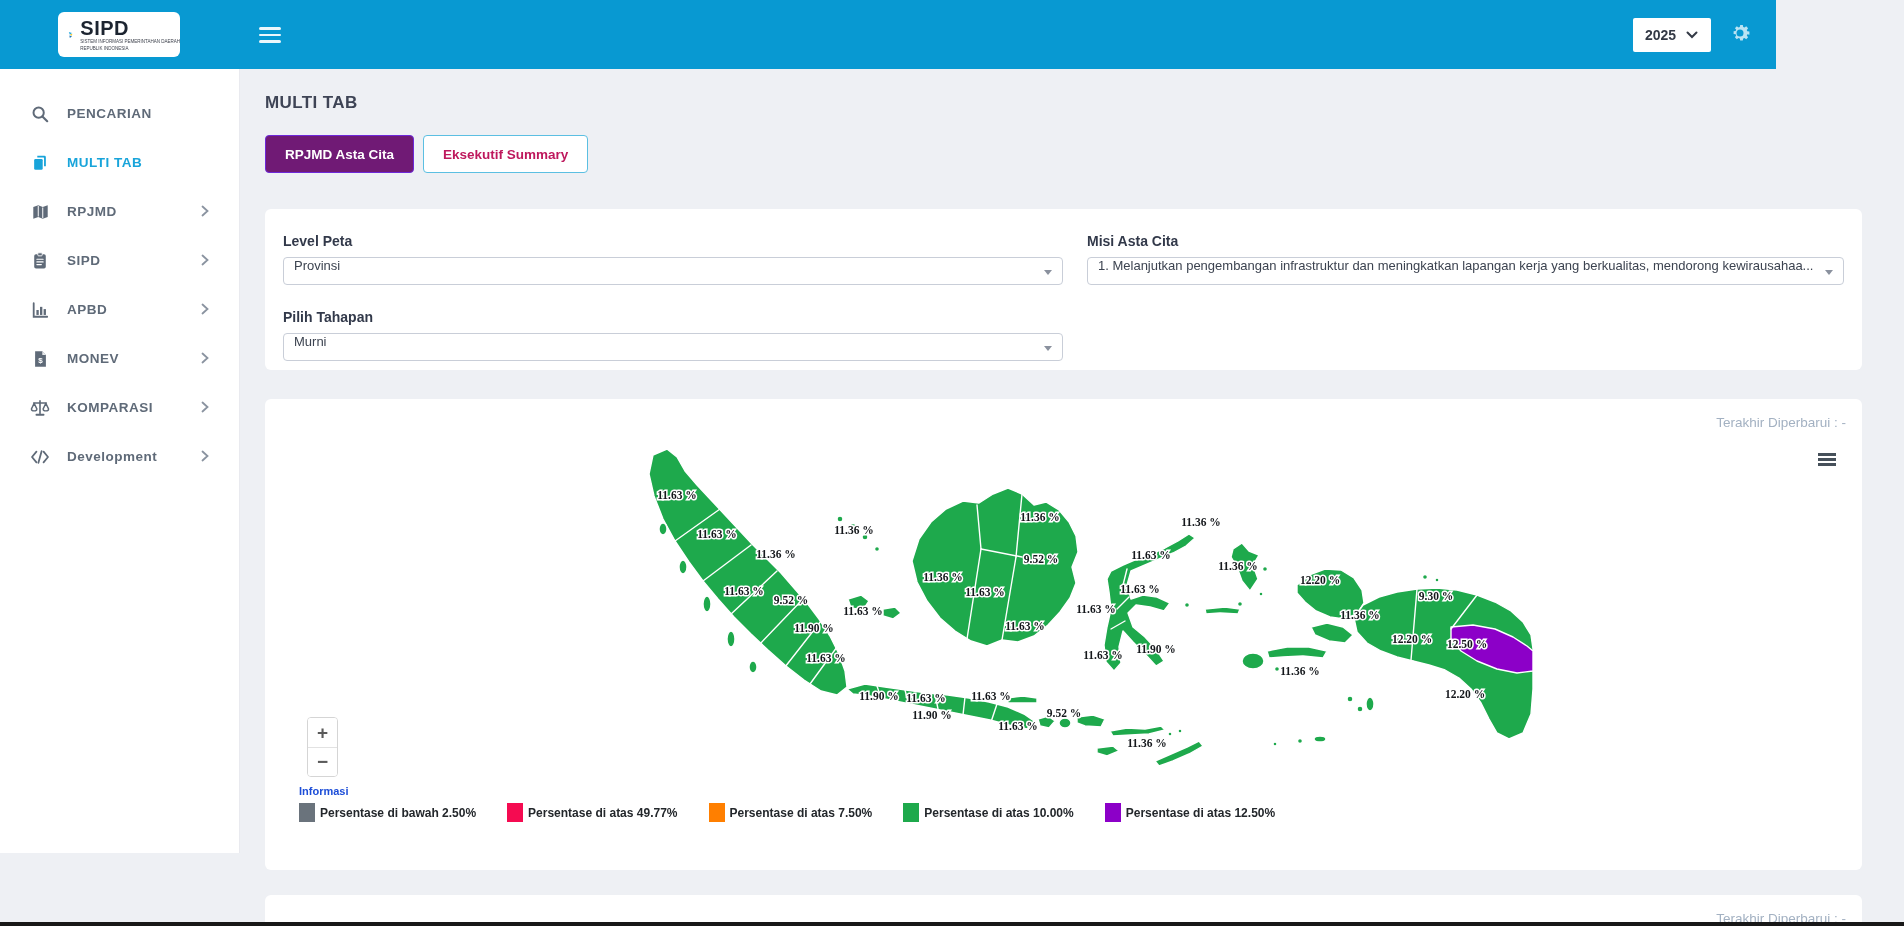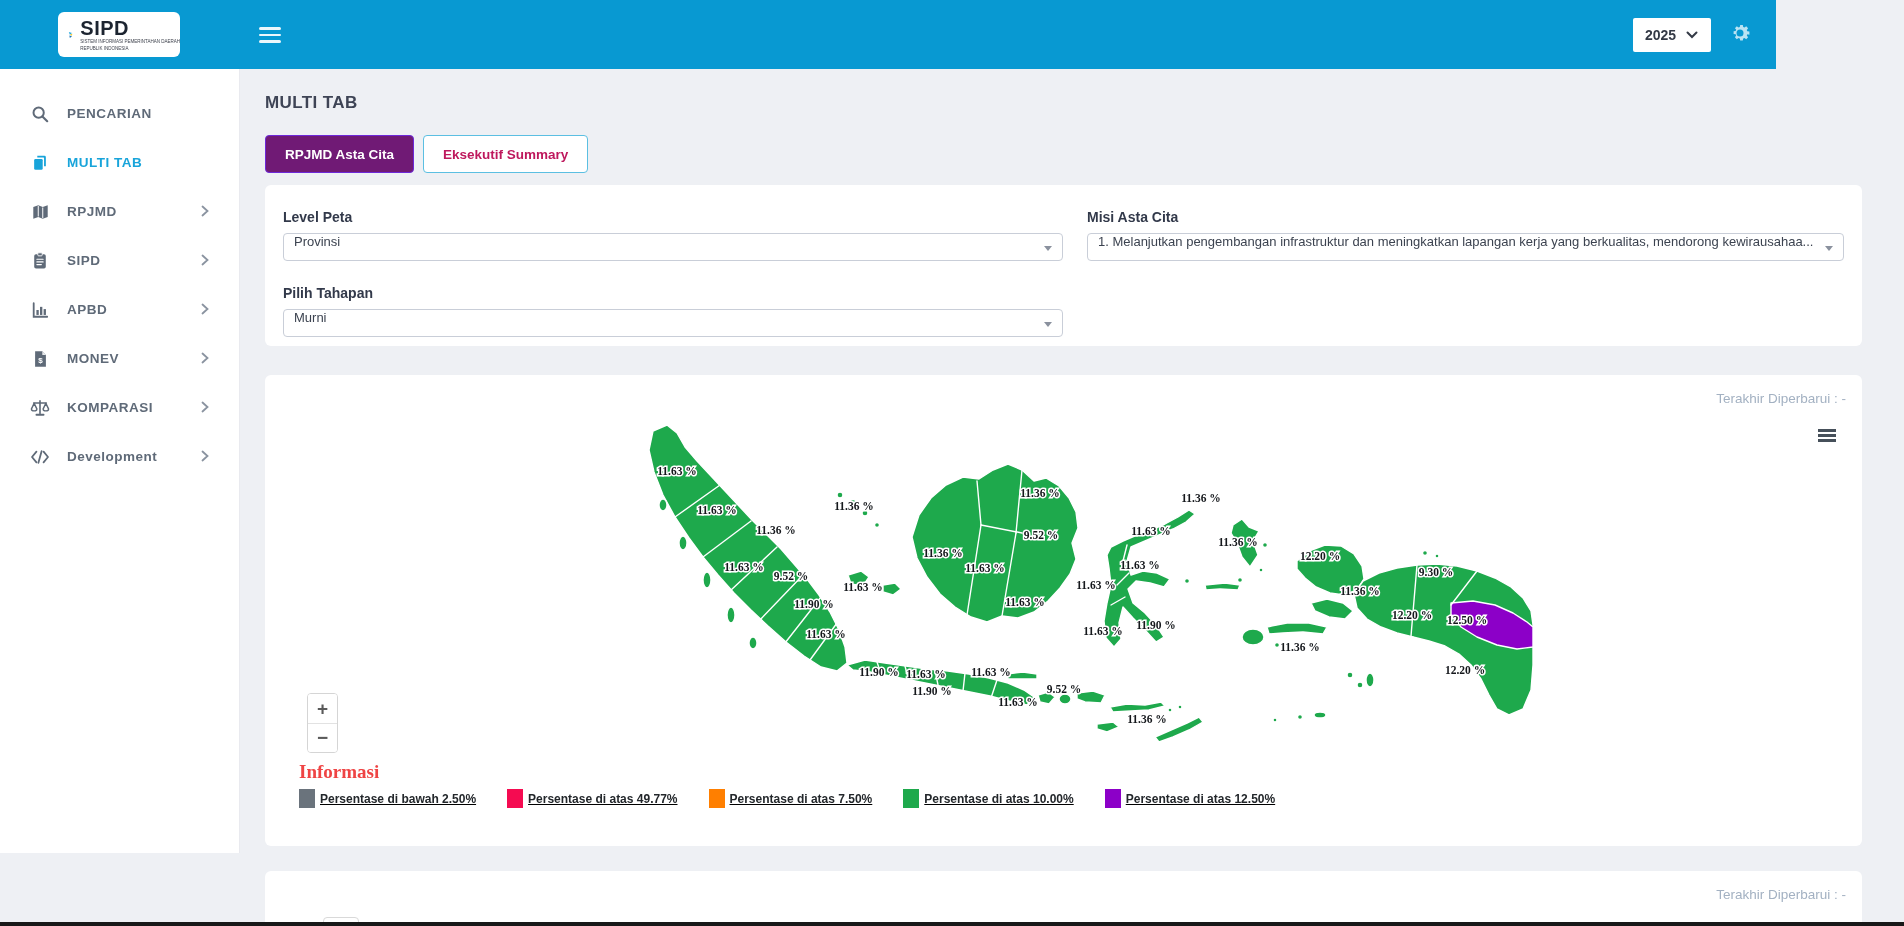--- a/index.html
+++ b/index.html
@@ -36,21 +36,21 @@
   
   .main { position:absolute; left:240px; top:69px; width:1664px; padding:24px 42px 0 25px; }
   .page-title { font-size:17px; font-weight:800; color:#3e4455; letter-spacing:.4px; }
   .tabs { display:flex; gap:9px; margin-top:22px; }
   .tab { height:38px; padding:0 19px; border-radius:4px; font-size:13.5px; font-weight:600;
          display:flex; align-items:center; cursor:pointer; }
   .tab.active { background:#701a75; color:#fff; border:1px solid #6d28d9; }
   .tab.inactive { background:#fff; color:#be185d; border:1px solid #5bbfe2; }
 
   .card { background:#fff; border-radius:6px; }
-  .filter-card { margin-top:12px; width:1597px; height:161px; padding:24px 18px 0 18px;
+  .filter-card { margin-top:36px; width:1597px; height:161px; padding:24px 18px 0 18px;
                  display:grid; grid-template-columns:780px 1fr; column-gap:24px; row-gap:15px; }
   .field label { display:block; font-size:14px; font-weight:700; color:#32394a; margin-bottom:8px; }
   .select { position:relative; height:28px; border:1px solid #c9ced8; border-radius:4px; background:#fff;
             display:flex; align-items:center; padding:0 26px 12px 10px; cursor:pointer; }
   .select .sval { font-size:13px; color:#3c4350; white-space:nowrap; overflow:hidden; text-overflow:ellipsis; }
   .select:after { content:""; position:absolute; right:10px; top:12px; border-left:4.5px solid transparent;
                   border-right:4.5px solid transparent; border-top:5.5px solid #8a919e; }
 
   
   .map-card { position:relative; margin-top:29px; width:1597px; height:471px; overflow:hidden; }
@@ -63,23 +63,23 @@
   .land-high { fill:var(--map-purple); stroke:#fff; stroke-width:1.4; stroke-linejoin:round; }
   .borders path { fill:none; stroke:#fff; stroke-width:1.4; stroke-linecap:round; }
   .map-label { font-family:"Liberation Serif",serif; font-size:11.5px; font-weight:bold; fill:#15181c;
                stroke:#fff; stroke-width:3px; paint-order:stroke; text-anchor:middle; }
   .zoom-ctl { position:absolute; left:42px; top:318px; width:31px; border:1px solid #d5d5d5;
               border-radius:4px; background:#fff; overflow:hidden; }
   .zoom-btn { height:29px; display:flex; align-items:center; justify-content:center; font-size:19px;
               font-weight:bold; color:#5a5a5a; cursor:pointer; background:#fff; }
   .zoom-btn + .zoom-btn { border-top:1px solid #e2e2e2; }
   .legend { position:absolute; left:34px; top:386px; }
-  .legend-title { font-size:19px; font-weight:700; color:#ef4444;font-family:Liberation Serif, serif; }
+  .legend-title { font-size:11px; font-weight:700; color:#1d4ed8; }
   .legend-row { display:flex; gap:31px; margin-top:6px; }
-  .legend-item { display:flex; align-items:flex-end; gap:5px;text-decoration:underline; }
+  .legend-item { display:flex; align-items:flex-end; gap:5px; }
   .legend-swatch { width:16px; height:19px; display:inline-block; }
   .legend-text { font-size:12px; font-weight:700; color:#23272b; padding-bottom:2px; }
 
   
   .bottom-card { position:relative; margin-top:25px; width:1597px; height:90px; }
   .partial-left { position:absolute; left:58px; top:46px; width:36px; height:40px; background:#fff;
                   border:1px solid #d9d9d9; border-radius:4px; }
   .bottom-strip { position:fixed; left:0; bottom:0; width:1904px; height:4px; background:#181818; z-index:60; }
 </style>
 </head>

